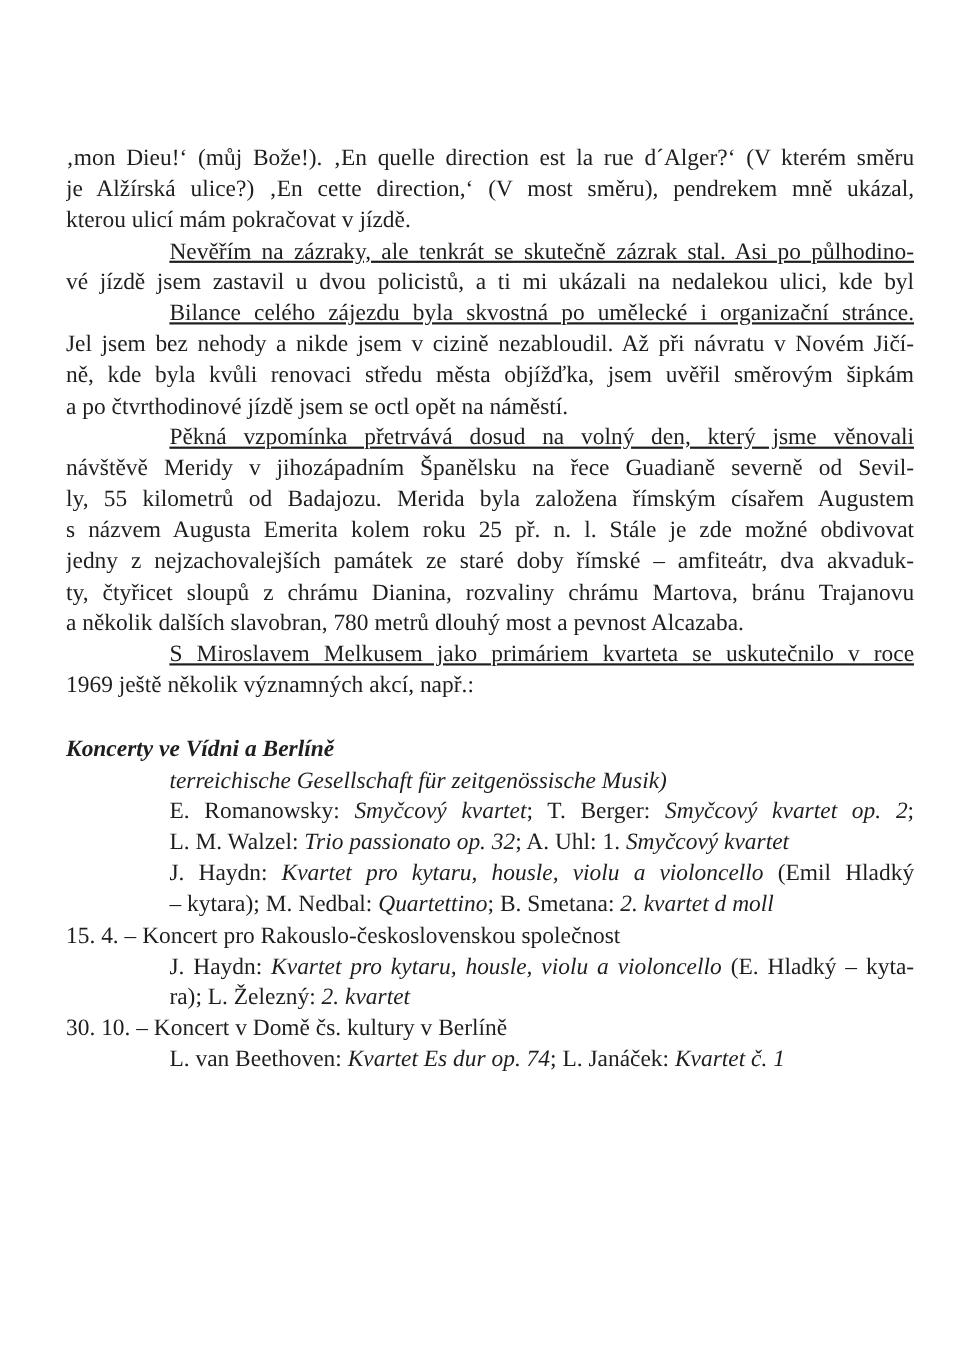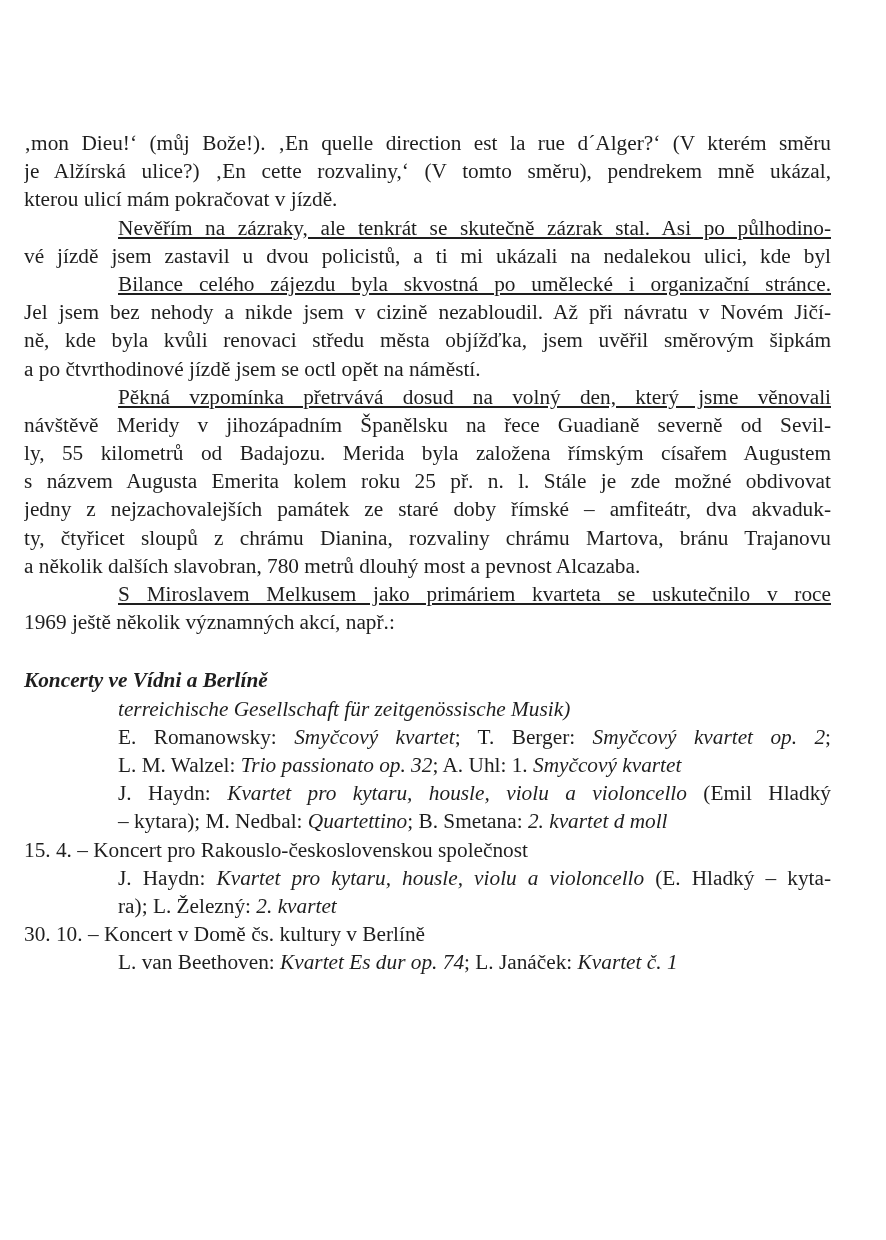--- a/index.html
+++ b/index.html
@@ -5,40 +5,40 @@
     html, body { margin: 0; padding: 0; background: #ffffff; }
     body {
       width: 886px; height: 1240px; position: relative; overflow: hidden;
       font-family: "Liberation Serif", "DejaVu Serif", serif;
       color: #1e1e1e;
     }
     .page {
       position: absolute; left: 24px; top: 129px; width: 807px;
       font-size: 21.3px; line-height: 28.2px;
     }
-    .line { display: block; white-space: nowrap; height: 28.2px; }
+    .line { display: block; white-space: nowrap; height: 28.2px; margin-left: 36px; }
     .j { text-align: justify; text-align-last: justify; white-space: normal; overflow: hidden; }
     .indent { padding-left: 94px; text-decoration: underline; }
     .indent2 { padding-left: 94px; }
     .blank { height: 28.2px; }
     .heading { font-weight: bold; font-style: italic; height: 30px; line-height: 30px; }
     i { font-style: italic; text-align: center; }
     .pagenum {
       position: absolute; left: 24px; top: 1268px; font-size: 20px;
       font-family: "Liberation Serif", serif; color: #6d28d9;
     }
   </style>
 </head>
 <body>
 
 <div class="page">
   <div id="paras">
       <div>
         <div class="line j">‚mon Dieu!‘ (můj Bože!). ‚En quelle direction est la rue d´Alger?‘ (V kterém směru</div>
-        <div class="line j">je Alžírská ulice?) ‚En cette rozvaliny,‘ (V tomto směru), pendrekem mně ukázal,</div>
+        <div class="line j">je Alžírská ulice?) ‚En cette direction,‘ (V most směru), pendrekem mně ukázal,</div>
         <div class="line">kterou ulicí mám pokračovat v jízdě.</div>
       </div>
       <div>
         <div class="line j indent">Nevěřím na zázraky, ale tenkrát se skutečně zázrak stal. Asi po půlhodino-</div>
         <div class="line j">vé jízdě jsem zastavil u dvou policistů, a ti mi ukázali na nedalekou ulici, kde byl</div>
       </div>
       <div>
         <div class="line j indent">Bilance celého zájezdu byla skvostná po umělecké i organizační stránce.</div>
         <div class="line j">Jel jsem bez nehody a nikde jsem v cizině nezabloudil. Až při návratu v Novém Jičí-</div>
         <div class="line j">ně, kde byla kvůli renovaci středu města objížďka, jsem uvěřil směrovým šipkám</div>

